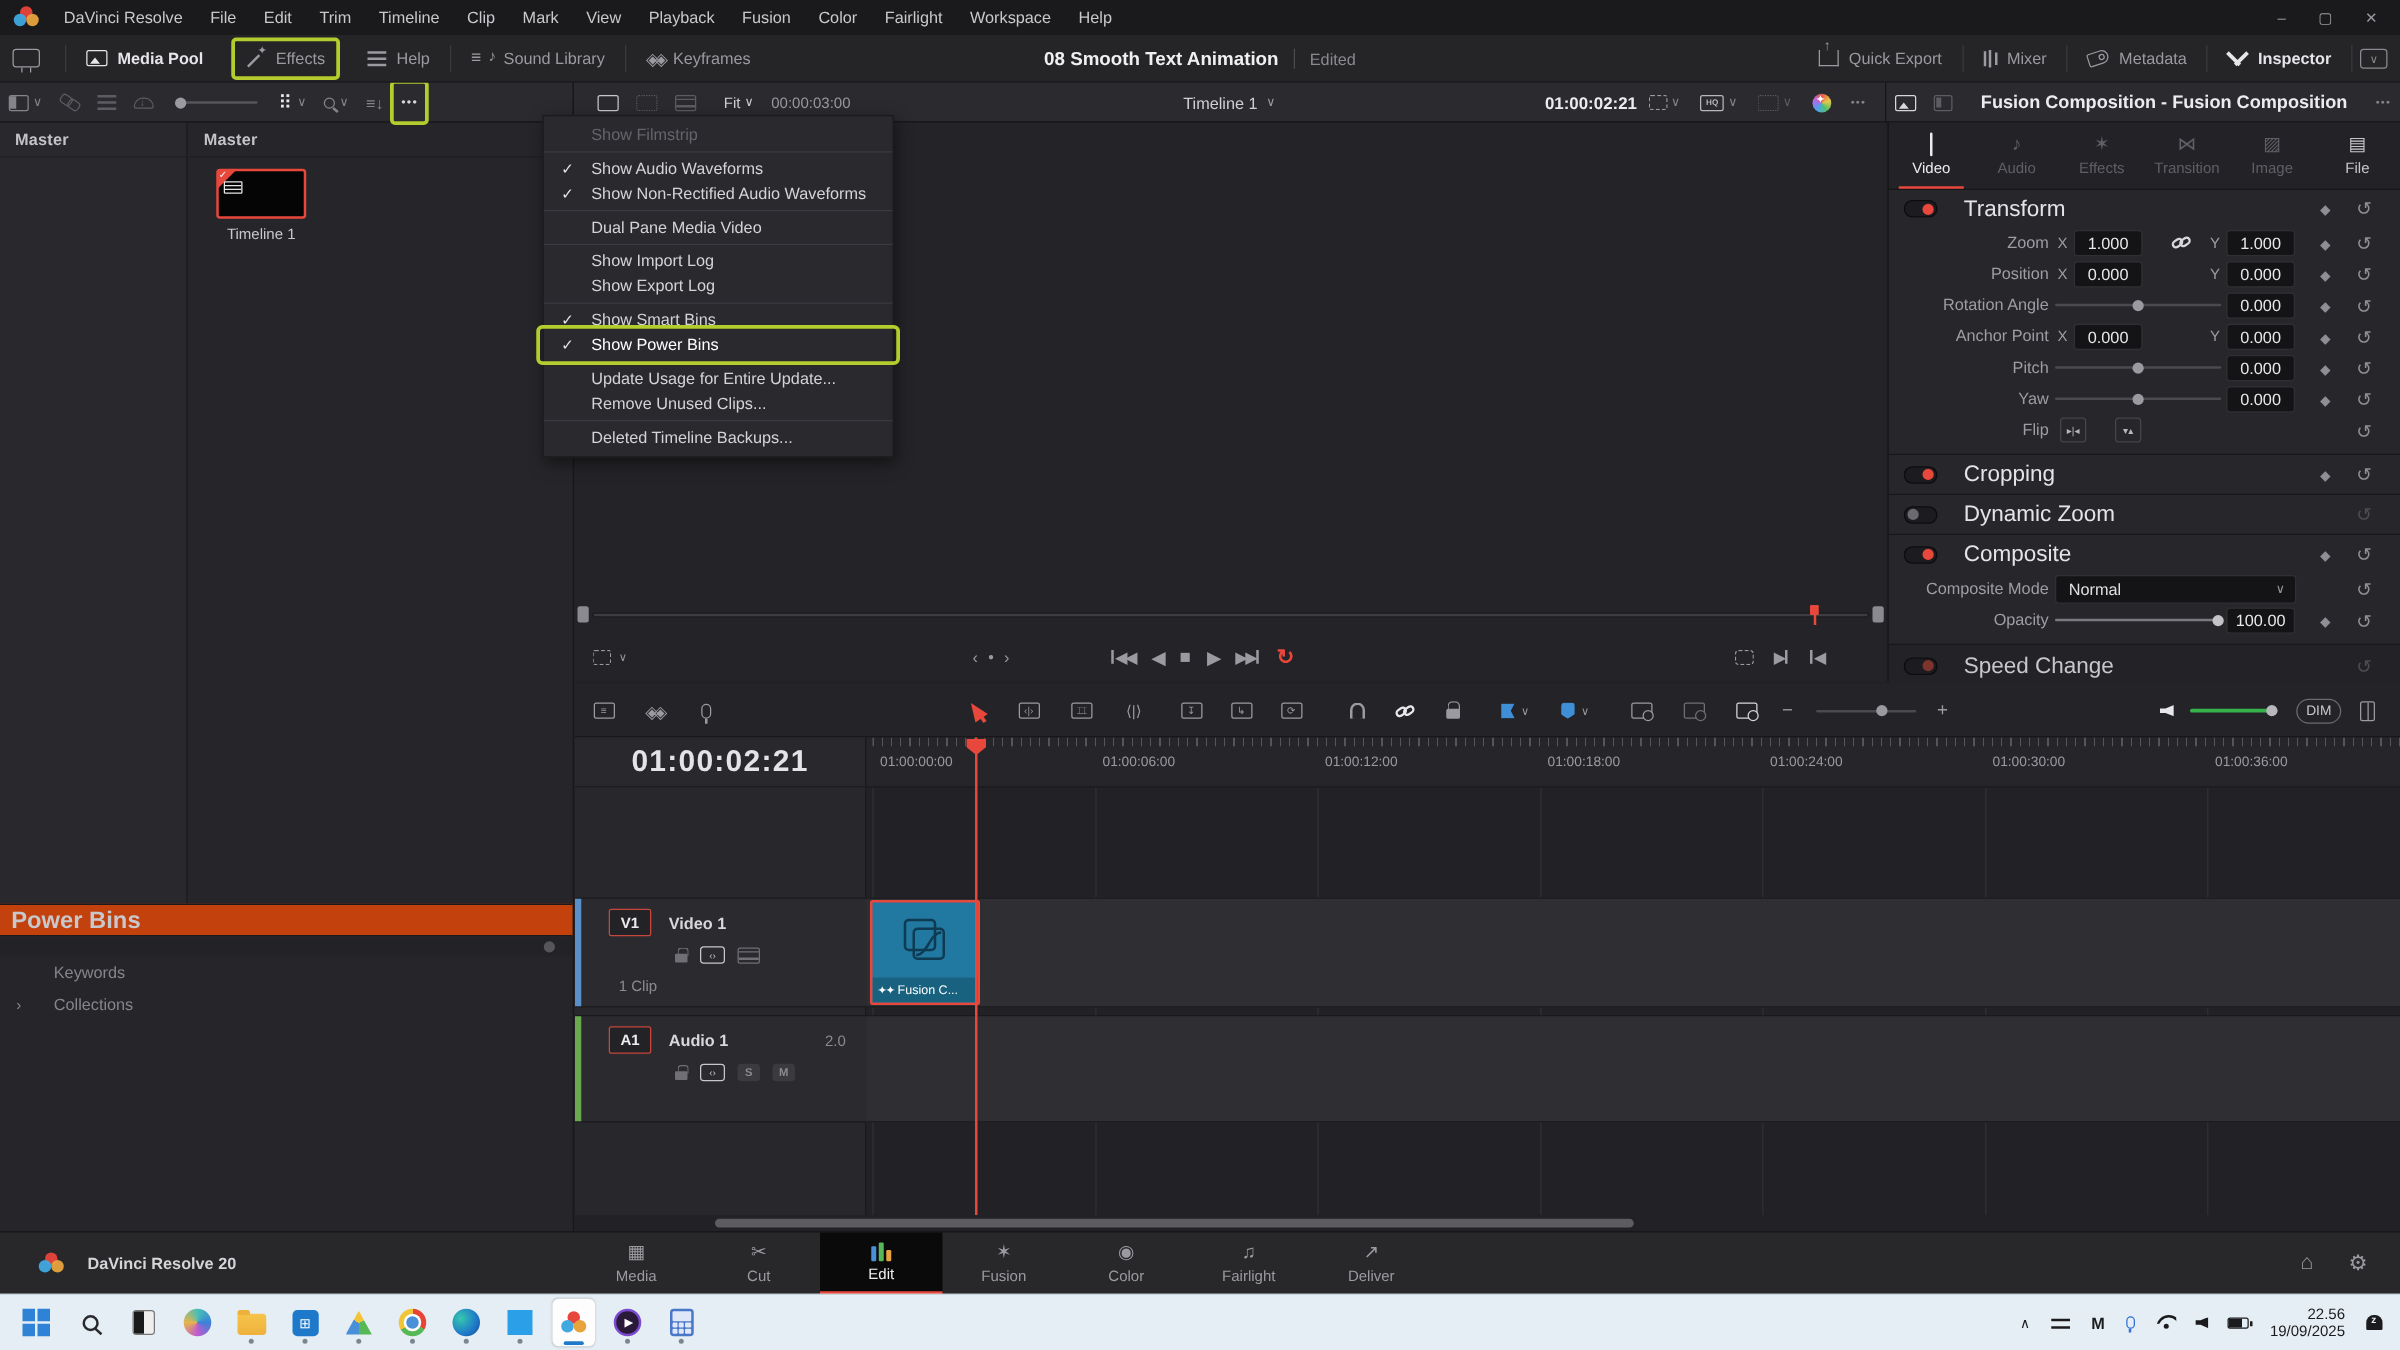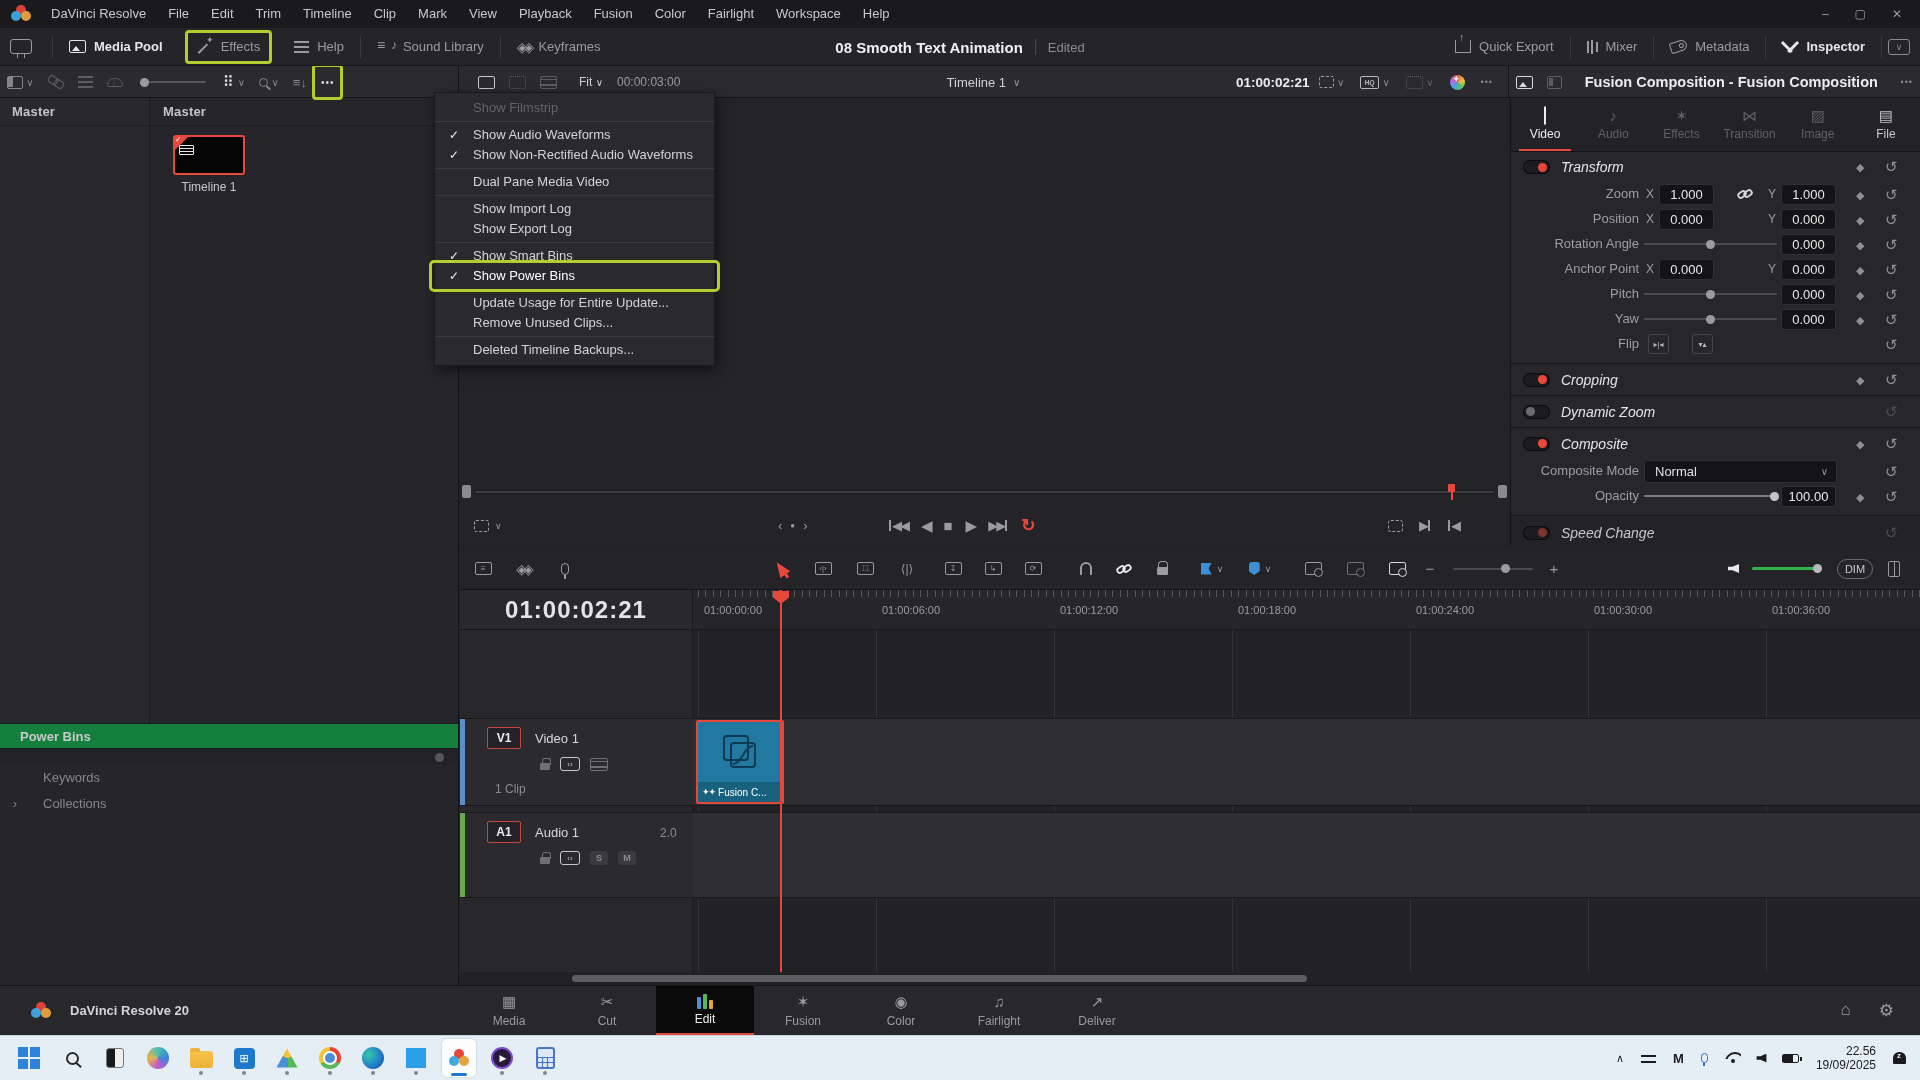--- a/index.html
+++ b/index.html
@@ -95,21 +95,21 @@
 .mp-tree .hdr,.mp-content .hdr{height:28px;line-height:28px;padding-left:12px;color:#c4c4c8;font-size:13px;font-weight:bold;letter-spacing:.2px;border-bottom:1px solid #1f1f22;}
 .mp-content{position:absolute;left:151px;top:0;right:0;bottom:262px;background:#26262a;}
 .thumb{position:absolute;left:22px;top:37px;width:72px;height:40px;background:#050505;border:2px solid #e8473c;border-radius:3px;}
 .thumb .corner{position:absolute;left:-1px;top:-1px;width:0;height:0;border-top:15px solid #e8473c;border-right:15px solid transparent;}
 .thumb .corner-check{position:absolute;left:0px;top:-2px;font-size:8px;color:#fff;z-index:2;}
 .thumb .film-glyph{position:absolute;left:4px;top:8px;width:15px;height:10px;border:1.2px solid #e8e8ea;border-radius:1px;}
 .thumb .film-glyph:before{content:"";position:absolute;left:0;right:0;top:2px;height:1.2px;background:#e8e8ea;}
 .thumb .film-glyph:after{content:"";position:absolute;left:0;right:0;bottom:2px;height:1.2px;background:#e8e8ea;}
 .thumb-label{position:absolute;left:0px;top:82px;width:116px;text-align:center;font-size:12px;color:#c8c8cc;}
 .mp-bottom{position:absolute;left:0;bottom:0;width:100%;height:262px;background:#26262a;}
-.bin-hdr{height:26px;line-height:26px;padding-left:20px;background:#15803d;color:#c8c8cc;font-size:13px;font-weight:bold;border-top:1px solid #1b1b1d;border-bottom:1px solid #1b1b1d;}
+.bin-hdr{height:26px;line-height:26px;padding-left:9px;background:#c2410c;color:#c8c8cc;font-size:19px;font-weight:bold;border-top:1px solid #1b1b1d;border-bottom:1px solid #1b1b1d;}
 .splitter{height:16px;position:relative;background:#232327;}
 .splitter i{position:absolute;right:14px;top:4px;width:9px;height:9px;border-radius:50%;background:#55555a;}
 .bin-item{height:26px;line-height:26px;padding-left:43px;color:#85858b;font-size:13px;position:relative;}
 .bin-item .chev{position:absolute;left:13px;top:0;font-size:12px;color:#85858b;}
 
 
 .viewer{position:absolute;left:460px;top:98px;width:1049px;height:447px;background:#242428;}
 .vblack{position:absolute;left:173px;top:0;width:692px;height:380px;background:#000;display:flex;align-items:center;justify-content:center;}
 .vtitle{color:#f4f4f4;font-size:30px;font-weight:bold;letter-spacing:.3px;}
 .scrub{position:absolute;left:2px;right:2px;top:386px;height:18px;}
@@ -136,21 +136,21 @@
 .itab.active{color:#ececf0;}
 .itab.active:after{content:"";position:absolute;left:8px;right:8px;bottom:0;height:2px;background:#e8473c;}
 .itab.bright{color:#c6c6cb;}
 .isec{position:relative;border-bottom:1px solid #18181b;background:#27272b;}
 .isec-hdr{position:relative;height:30px;display:flex;align-items:center;}
 .toggle{position:absolute;left:12px;width:27px;height:14px;border-radius:8px;background:#1c1c20;box-shadow:inset 0 0 0 1px #0c0c0e;}
 .toggle .knob{position:absolute;top:2.5px;width:9px;height:9px;border-radius:50%;}
 .toggle.on .knob{right:3px;background:#e8473c;}
 .toggle.off .knob{left:3px;background:#6a6a70;}
 .toggle.dimred .knob{right:3px;background:#7e332d;}
-.sec-title{position:absolute;left:50px;font-size:14px;color:#e4e4e8;font-style:italic;}
+.sec-title{position:absolute;left:60px;font-size:18px;color:#e4e4e8;}
 .kf{position:absolute;left:345px;font-size:11px;color:#8e8e94;}
 .rst{position:absolute;left:374px;font-size:15px;color:#8e8e94;}
 .rst.dim,.kf.dim{color:#4c4c52;}
 .irow{position:relative;height:25px;}
 .ilabel{position:absolute;right:281px;top:4px;font-size:13px;color:#9d9da3;white-space:nowrap;}
 .axis{position:absolute;top:5px;font-size:12px;color:#9d9da3;}
 .axis.x{left:135px;}
 .axis.y{left:257px;}
 .ibox{position:absolute;top:1.5px;width:55px;height:21px;background:#141416;border:1px solid #303034;border-radius:3px;color:#e8e8ea;font-size:13px;text-align:center;line-height:19px;}
 .ibox.bx{left:148px;}
@@ -198,21 +198,21 @@
 .tl-tcbox span{font-size:24px;font-weight:bold;color:#e4e4e6;letter-spacing:1px;}
 .hdrcol{position:absolute;left:0;top:40px;bottom:13px;width:233px;background:#28282c;border-right:1px solid #1a1a1c;}
 .track{position:absolute;left:0;right:0;}
 .track.v1{top:128px;height:88px;}
 .track.a1{top:222px;height:86px;}
 .trk-hdr{position:absolute;left:0;top:0;width:233px;height:100%;background:#2b2b2f;border-top:1px solid #1a1a1c;border-bottom:1px solid #1a1a1c;}
 .trk-stripe{position:absolute;left:0;top:0;bottom:0;width:5px;}
 .trk-stripe.blue{background:#5b8fc7;}
 .trk-stripe.green{background:#6aa84f;}
 .trk-badge{position:absolute;left:27px;top:8px;width:34px;height:22px;border:1.5px solid #c8473c;border-radius:2px;color:#ececf0;font-size:12px;font-weight:bold;display:flex;align-items:center;justify-content:center;background:#232327;}
-.trk-name{position:absolute;left:75px;top:12px;font-size:13px;color:#d8d8dc;font-weight:normal;}
+.trk-name{position:absolute;left:75px;top:12px;font-size:13px;color:#d8d8dc;font-weight:bold;}
 .trk-ch{position:absolute;left:200px;top:13px;font-size:12px;color:#8a8a90;}
 .trk-icons{position:absolute;left:80px;top:38px;display:flex;gap:10px;align-items:center;color:#6f6f75;}
 .trk-lock{width:10px;height:7px;background:#6f6f75;border-radius:1px;position:relative;margin-top:5px;}
 .trk-lock:before{content:"";position:absolute;left:1.5px;top:-5px;width:7px;height:6px;border:1.5px solid #6f6f75;border-bottom:none;border-radius:3px 3px 0 0;}
 .trk-as{width:20px;height:14px;border:1.5px solid #c8c8cc;border-radius:3px;color:#c8c8cc;font-size:8px;display:flex;align-items:center;justify-content:center;}
 .trk-film{width:18px;height:13px;border:1.5px solid #6f6f75;border-radius:2px;position:relative;}
 .trk-film:before{content:"";position:absolute;left:0;right:0;top:2px;height:1.2px;background:#6f6f75;}
 .trk-film:after{content:"";position:absolute;left:0;right:0;bottom:2px;height:1.2px;background:#6f6f75;}
 .trk-btn{width:18px;height:14px;border-radius:3px;background:#3a3a3f;color:#8a8a90;font-size:9px;font-weight:bold;display:flex;align-items:center;justify-content:center;}
 .trk-info{position:absolute;left:35px;top:63px;font-size:12px;color:#8a8a90;}

